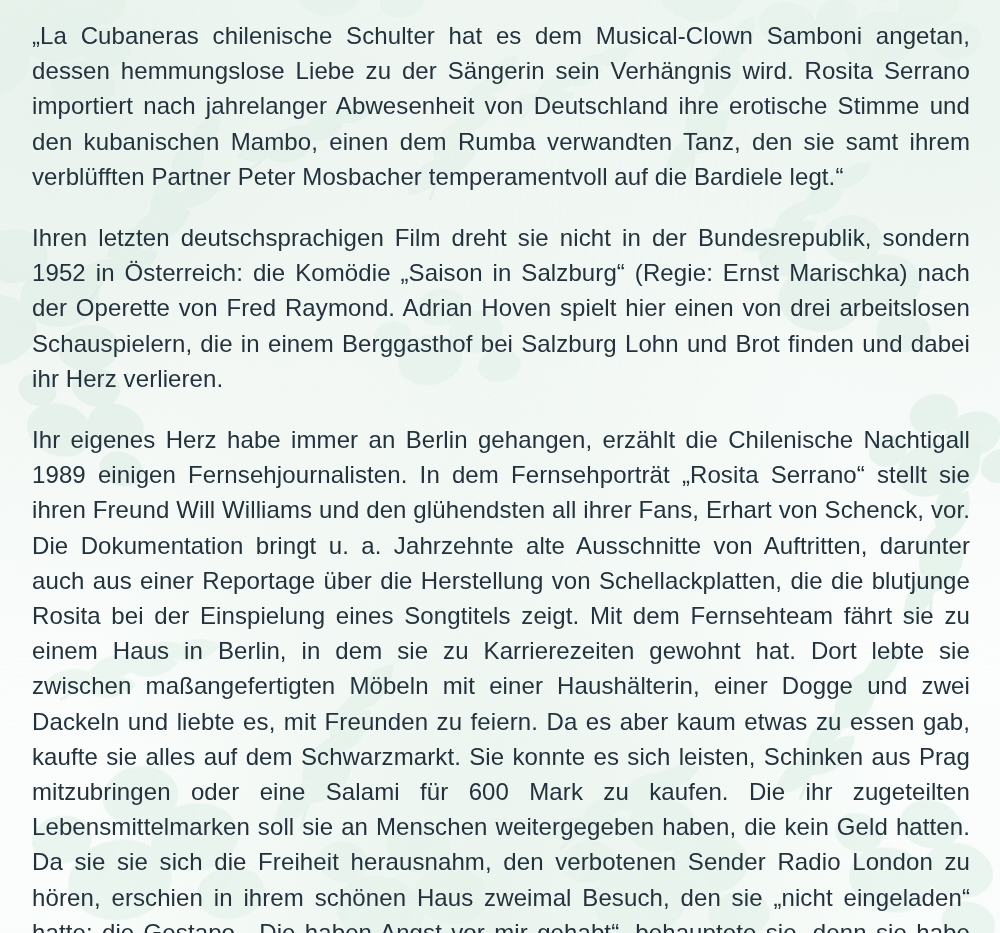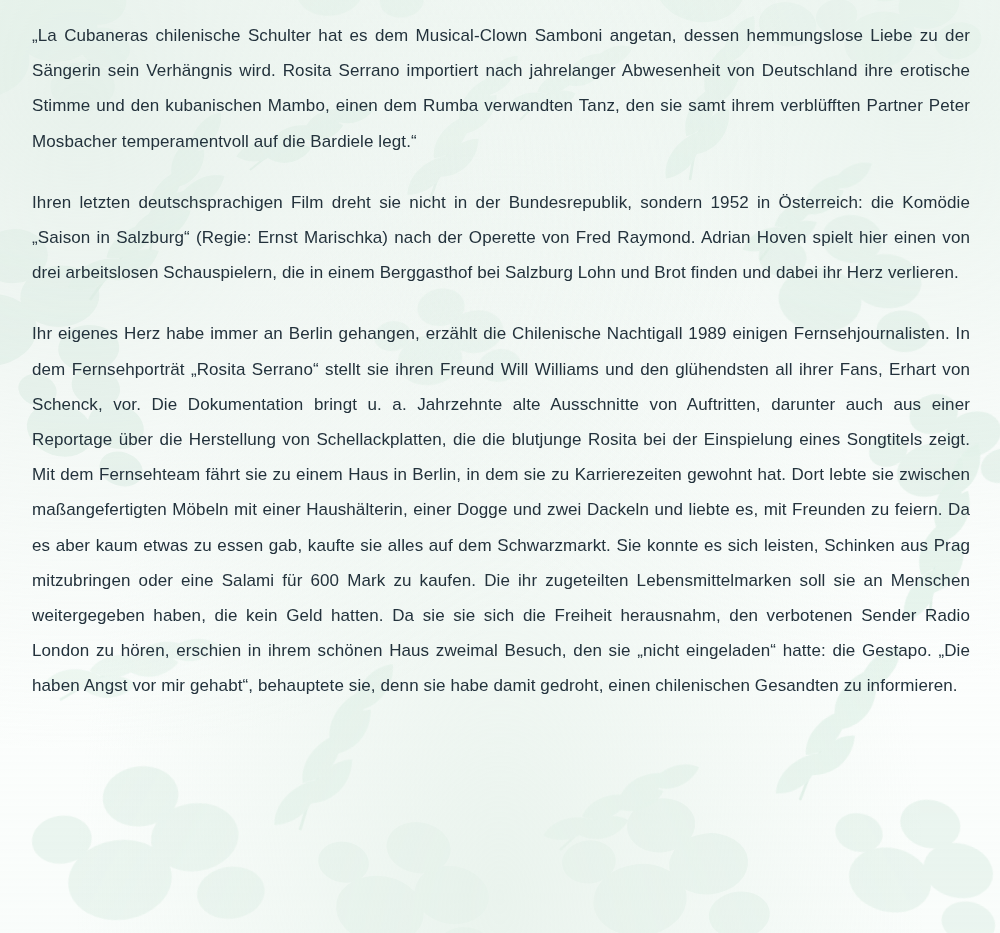--- a/index.html
+++ b/index.html
@@ -52,21 +52,21 @@
     position: relative;
     z-index: 2;
     padding: 18px 30px 0 32px;
     box-sizing: border-box;
     width: 1000px;
   }
 
   p.para {
     margin: 0 0 26px 0;
     color: #23323c;
-    font-size: 17px;
+    font-size: 24px;
     line-height: 35.2px;
     text-align: justify;
     text-justify: inter-word;
     letter-spacing: 0.1px;
     white-space: pre-wrap;
   }
   p.para:last-child {
     margin-bottom: 0;
   }
   p.quote {

